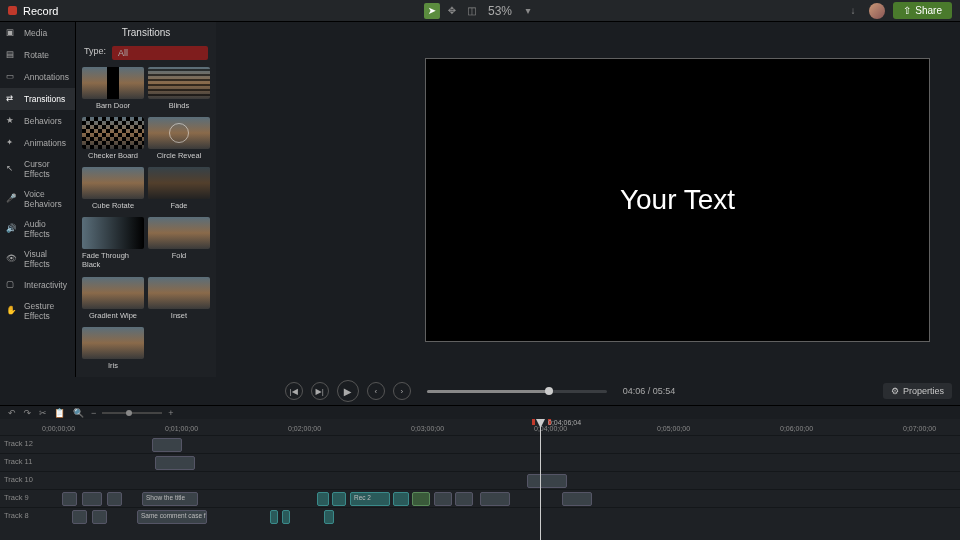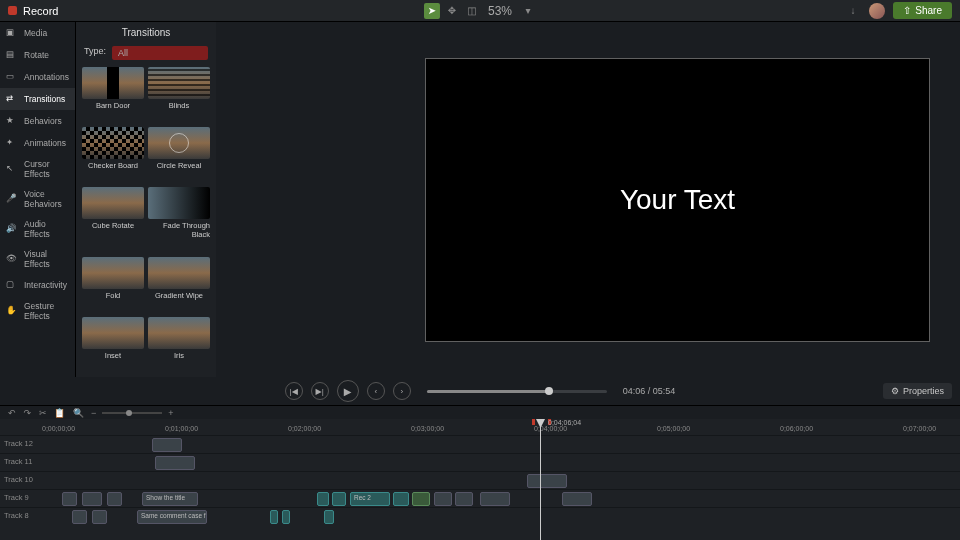--- a/index.html
+++ b/index.html
@@ -21,21 +21,21 @@
 .sb-ico{width:12px;height:12px;flex-shrink:0}
 .panel{width:140px;background:#1e2125;display:flex;flex-direction:column}
 .panel-title{font-size:10px;padding:5px 0;text-align:center;color:#ddd}
 .panel-filter{display:flex;align-items:flex-start;gap:6px;padding:3px 8px;font-size:9px}
 .filter-select{flex:1;background:#7f1d1d;color:#aaa;padding:2px 6px;border-radius:2px;font-size:9px}
 .trans-grid{flex:1;overflow-y:auto;padding:4px 6px;display:grid;grid-template-columns:1fr 1fr;gap:4px}
 .trans-grid::-webkit-scrollbar{width:4px}
 .trans-grid::-webkit-scrollbar-thumb{background:#444}
 .trans-item{display:flex;flex-direction:column;align-items:center;gap:2px;cursor:grab}
 .trans-thumb{width:100%;height:32px;background:linear-gradient(180deg,#5a6e7a 0%,#8a6a4a 50%,#3a3a3a 100%);border-radius:2px;position:relative;overflow:hidden}
-.trans-label{font-size:7.5px;color:#ccc;text-align:right}
+.trans-label{font-size:7.5px;color:#ccc;text-align:left}
 .canvas-area{flex:1;background:#1a1d21;display:flex;align-items:center;justify-content:flex-end;padding:30px}
 .canvas{width:505px;height:284px;background:#000;border:1px solid #606060;display:flex;align-items:center;justify-content:center}
 .canvas-text{color:#fff;font-size:28px;font-weight:500}
 .playback-bar{height:28px;background:#1a1d21;display:flex;align-items:center;justify-content:center;gap:8px;position:relative}
 .pb-btn{width:18px;height:18px;display:flex;align-items:center;justify-content:center;color:#aaa;cursor:pointer;border:1px solid #555;border-radius:50%;font-size:8px}
 .pb-play{width:22px;height:22px;font-size:10px}
 .pb-seek{width:180px;height:3px;background:#3a3d41;border-radius:2px;position:relative;margin:0 8px}
 .pb-seek-fill{width:68%;height:100%;background:#888;border-radius:2px}
 .pb-seek-thumb{position:absolute;left:68%;top:50%;transform:translate(-50%,-50%);width:8px;height:8px;background:#ccc;border-radius:50%}
 .pb-time{font-size:9px;color:#aaa}
@@ -163,20 +163,24 @@
         </div>
         <div class="trans-item">
           <div class="trans-thumb t-circle"></div>
           <span class="trans-label">Circle Reveal</span>
         </div>
         <div class="trans-item">
           <div class="trans-thumb "></div>
           <span class="trans-label">Cube Rotate</span>
         </div>
         <div class="trans-item">
+          <div class="trans-thumb t-fade"></div>
+          <span class="trans-label">Fade</span>
+        </div>
+        <div class="trans-item">
           <div class="trans-thumb t-ftb"></div>
           <span class="trans-label">Fade Through Black</span>
         </div>
         <div class="trans-item">
           <div class="trans-thumb "></div>
           <span class="trans-label">Fold</span>
         </div>
         <div class="trans-item">
           <div class="trans-thumb "></div>
           <span class="trans-label">Gradient Wipe</span>

